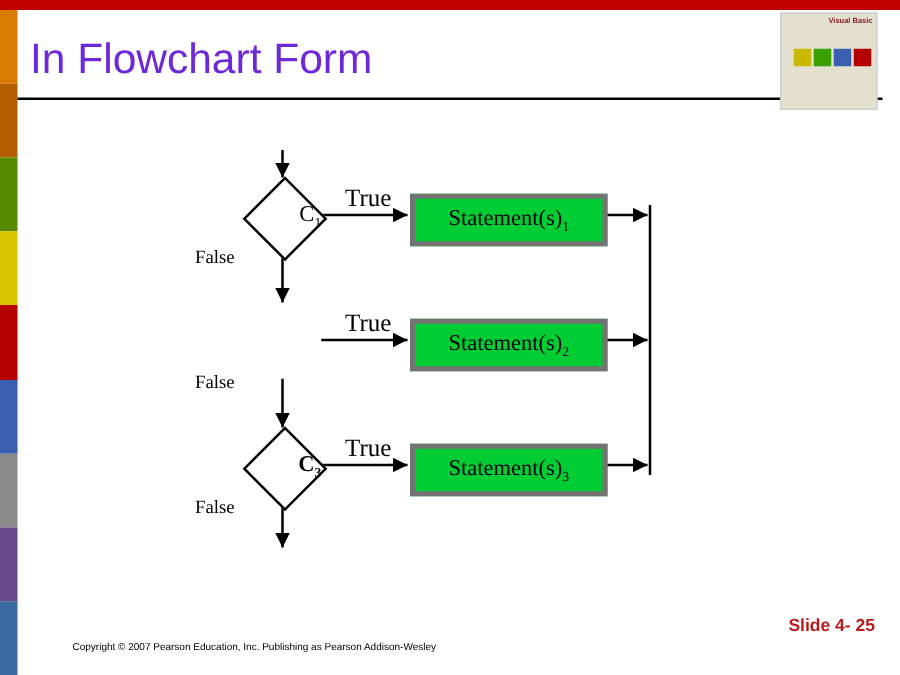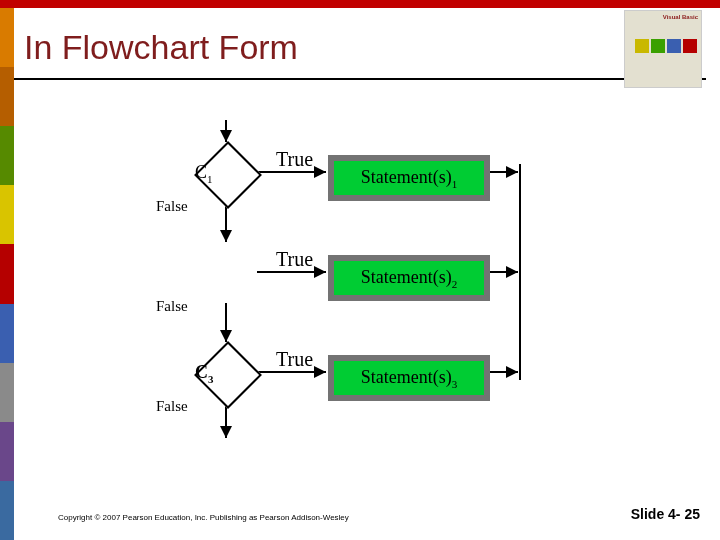--- a/index.html
+++ b/index.html
@@ -11,52 +11,52 @@
     overflow:hidden;
   }
   
   .topbar { position:absolute; left:0; top:0; width:720px; height:8px; background:#c10000; }
   
   .spine { position:absolute; left:0; top:8px; width:14px; height:532px; }
   .spine div { width:14px; }
   
   .title {
     position:absolute; left:24px; top:28px;
-    font-size:34px; font-weight:400; color:#7f1d1d;
+    font-size:34px; font-weight:400; color:#6d28d9;
   }
   .hr { position:absolute; left:14px; top:78px; width:692px; height:2px; background:#000; }
   
   .logo { position:absolute; right:18px; top:10px; width:78px; height:78px; }
   .logo .bg { position:absolute; inset:0; background:#e3e0d0; border:1px solid #ccc; }
   .logo .brand { position:absolute; top:4px; right:4px; font-size:6px; color:#8b1a1a; font-weight:bold; }
   .logo .blocks { position:absolute; left:10px; top:28px; }
   .logo .blocks span { display:inline-block; width:14px; height:14px; margin:1px; }
   
   .copyright { position:absolute; left:58px; bottom:18px; font-size:8px; color:#000;margin-top:12px; }
-  .slidenum  { position:absolute; right:20px; bottom:18px; font-size:14px; font-weight:bold; color:#000000; }
+  .slidenum  { position:absolute; right:20px; bottom:32px; font-size:14px; font-weight:bold; color:#b91c1c; }
   
   .stage { position:absolute; left:120px; top:120px; width:480px; height:360px; }
   .stage svg { position:absolute; left:0; top:0; }
   .diamond {
     position:absolute; width:62px; height:62px;
   }
   .diamond .shape {
     position:absolute; left:9px; top:9px; width:44px; height:44px;
     background:#fff; border:2px solid #000;
     transform:rotate(45deg);
   }
   .diamond .label {
     position:absolute; left:0; top:0; width:62px; height:62px;
-    display:flex; align-items:center; justify-content:flex-start;
+    display:flex; align-items:center; justify-content:flex-end;
     font-family:"Times New Roman", serif; font-size:18px;
   }
   .diamond .label sub { font-size:11px; vertical-align:sub; }
   .stmt {
     position:absolute; width:150px; height:34px;
-    background:#00cc33; border:6px solid #737373;
+    background:#00cc33; border:4px solid #737373;
     display:flex; align-items:center; justify-content:center;
     font-family:"Times New Roman", serif; font-size:18px;
   }
   .stmt sub { font-size:11px; vertical-align:sub; }
   .lblTrue  { position:absolute; font-family:"Times New Roman", serif; font-size:20px; }
   .lblFalse { position:absolute; font-family:"Times New Roman", serif; font-size:15px; }
   .bus { position:absolute; width:2px; background:#000; }
 </style>
 </head>
 <body>

